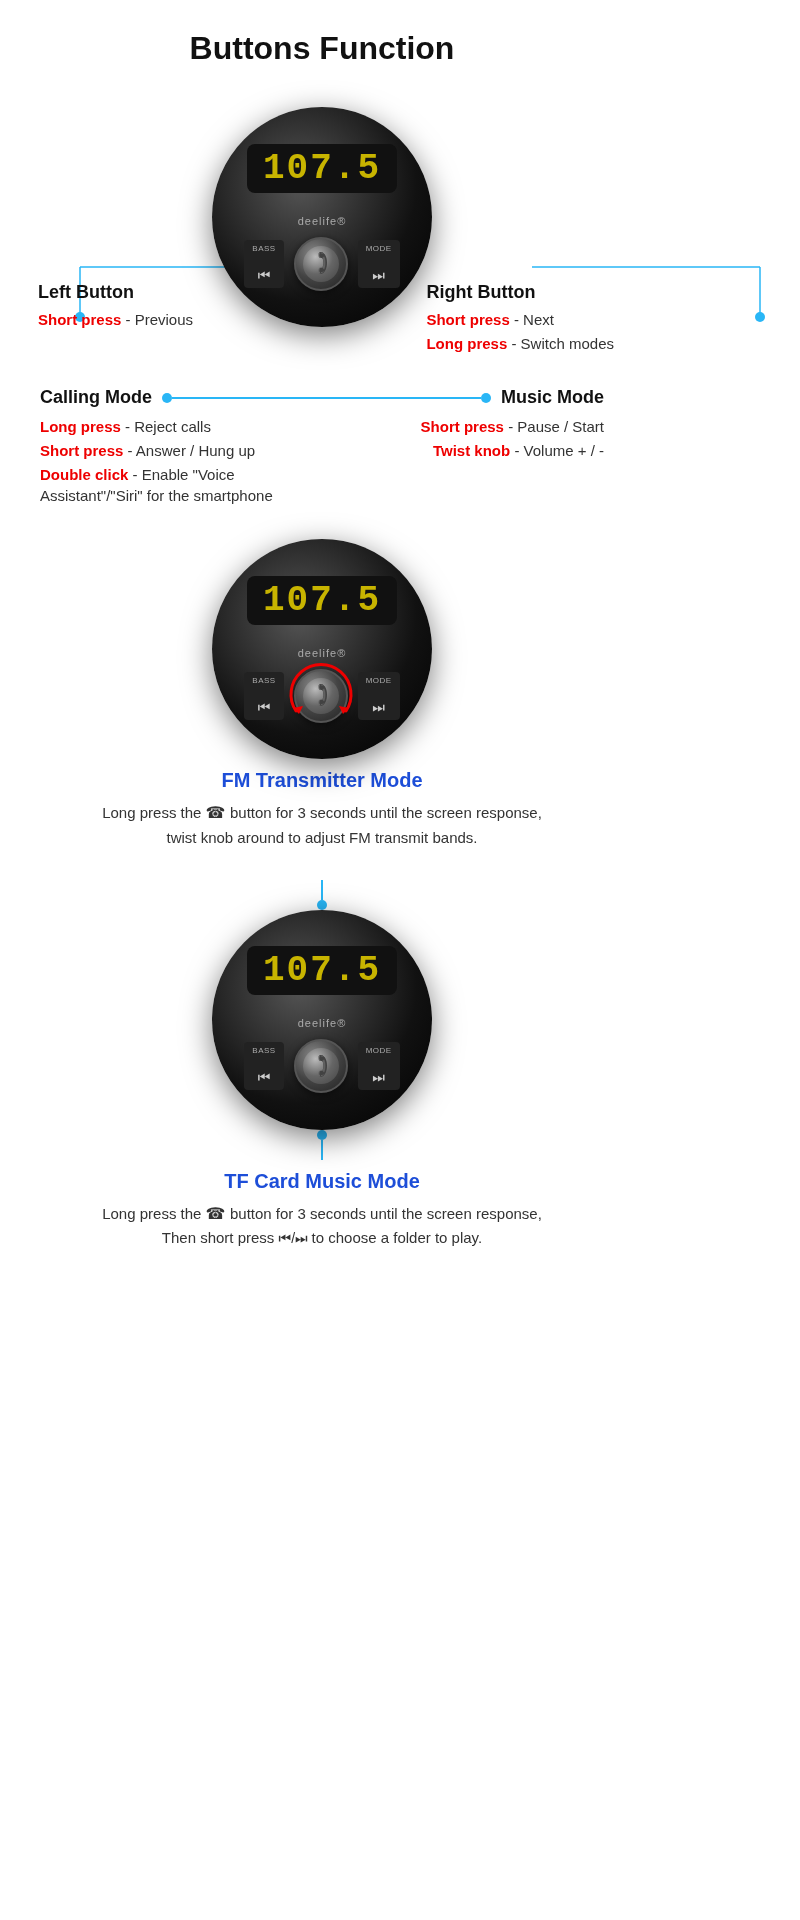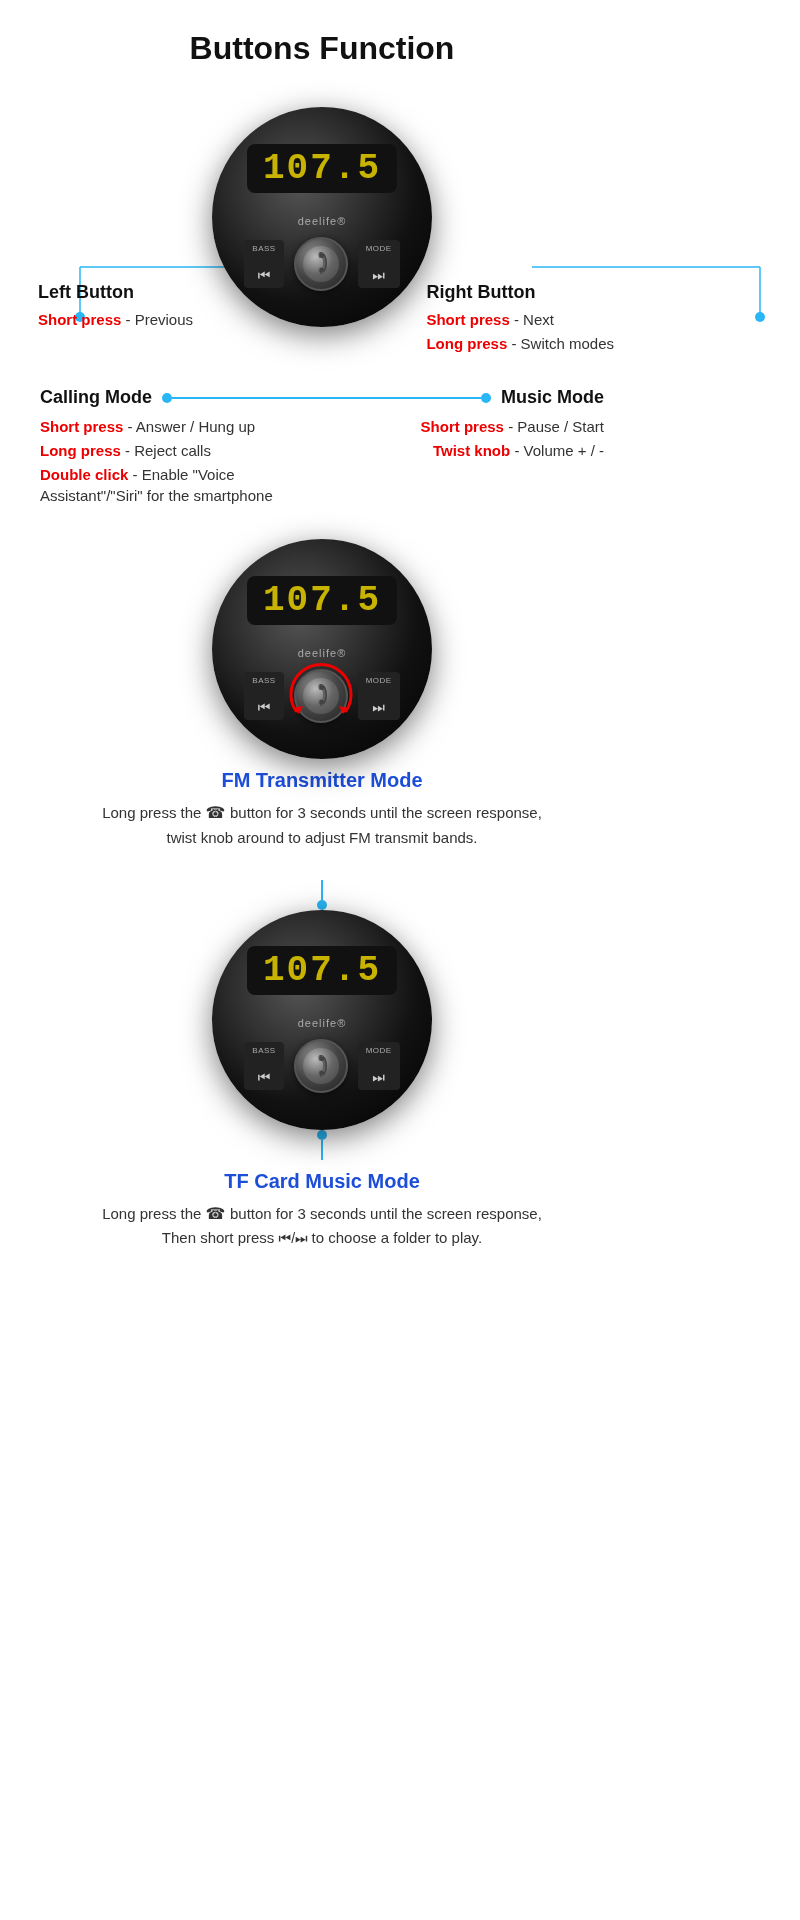--- a/index.html
+++ b/index.html
@@ -260,26 +260,26 @@
           <div class="dot-line"></div>
           <div class="dot"></div>
         </div>
         <span style="font-size:18px;font-weight:bold;color:#111;">Music Mode</span>
       </div>
 
       <div style="display:flex; justify-content:space-between; align-items:flex-start; padding:0 20px;">
 
         <div class="mode-left-details">
           <div class="label-line">
+            <span class="red-text">Long press</span>
+            <span>- Reject calls</span>
+          </div>
+          <div class="label-line">
             <span class="red-text">Short press</span>
             <span>- Answer / Hung up</span>
-          </div>
-          <div class="label-line">
-            <span class="red-text">Long press</span>
-            <span>- Reject calls</span>
           </div>
           <div class="label-line">
             <span class="red-text">Double click</span>
             <span>- Enable "Voice Assistant"/"Siri" for the smartphone</span>
           </div>
         </div>
 
         <div class="mode-right-details" style="text-align:right;">
           <div class="label-line">
             <span class="red-text">Short press</span>

